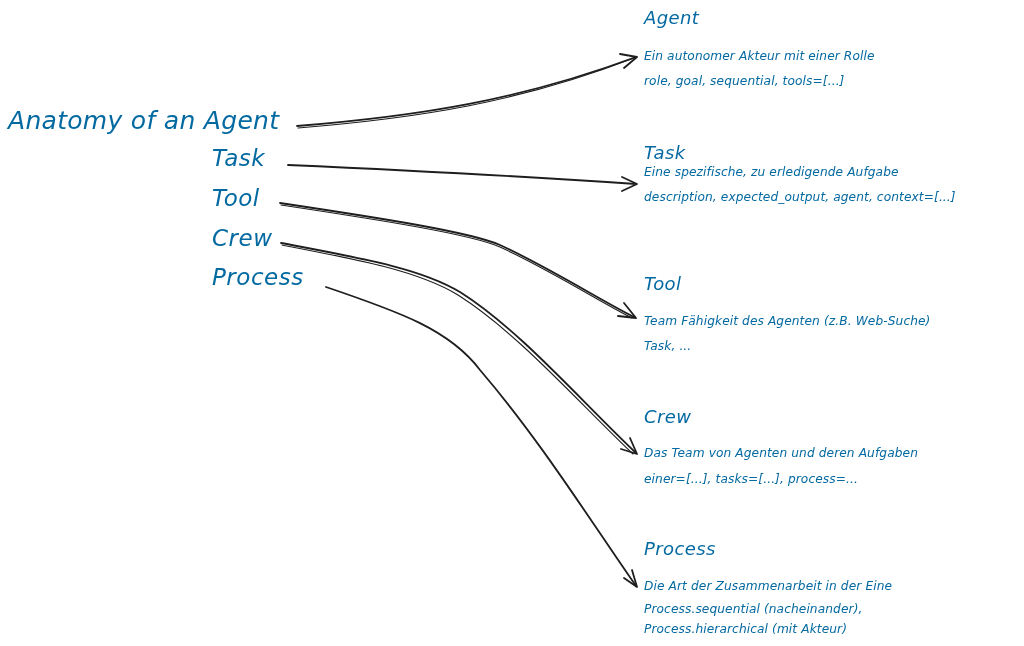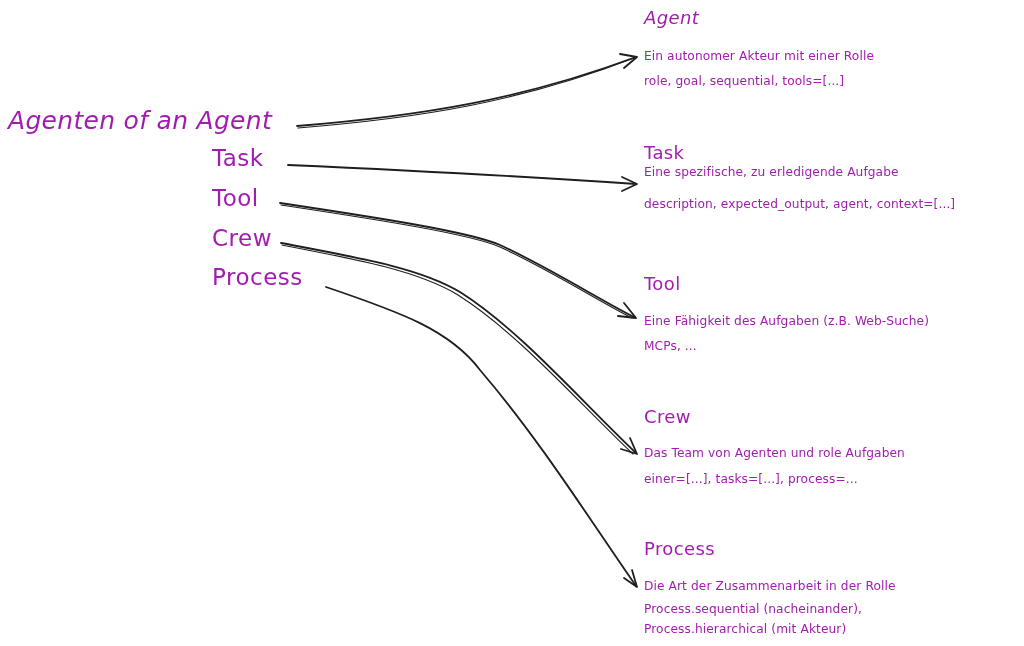--- a/index.html
+++ b/index.html
@@ -1,18 +1,18 @@
 <!DOCTYPE html>
 <html><head>
   <meta charset="utf-8">
   <style>
     html, body { margin: 0; padding: 0; background: #ffffff; }
     body { width: 1024px; height: 646px; position: relative; overflow: hidden; color: #1e1e1e; }
-    .hand { font-family: "DejaVu Sans", sans-serif; }
-    .txt { position: absolute; white-space: nowrap; color: #a21caf; }
+    .hand { font-family: "DejaVu Sans", sans-serif; font-style: italic; }
+    .txt { position: absolute; white-space: nowrap; color: #0369a1; }
     .root { left: 8px; top: 106px; font-size: 25px; letter-spacing: 0.3px; font-style: italic; }
     .branch { left: 212px; font-size: 23px; letter-spacing: 0.5px; }
     .title { left: 644px; font-size: 18px; letter-spacing: 0.4px; }
     .desc { left: 644px; font-size: 12.2px; line-height: 22px; letter-spacing: 0.1px; }
     .desc.tight { line-height: 20px; text-align: right; }
     svg#arrows { position: absolute; left: 0; top: 0; }
     svg#arrows path { fill: none; stroke: #1e1e1e; stroke-width: 1.8; stroke-linecap: round; stroke-linejoin: round; }
   </style>
 </head>
 <body>
@@ -41,48 +41,48 @@
     <path d="M282,245 C360,260 418,271 458,295 C518,333 578,402 633,454" style="stroke-width:1.1"></path>
     <path d="M630,438 L637,454 L621,449"></path>
   </g>
 
   <g>
     <path d="M326,287 C400,312 450,330 480,370 C540,440 590,520 636,586"></path>
     <path d="M632,570 L637,587 L624,578"></path>
   </g>
 </svg>
 
-<div class="txt hand root">Agenten of an Agent</div>
+<div class="txt hand root">Anatomy of an Agent</div>
 <div class="txt hand branch" style="top:145px">Task</div>
 <div class="txt hand branch" style="top:185px">Tool</div>
 <div class="txt hand branch" style="top:225px">Crew</div>
 <div class="txt hand branch" style="top:264px">Process</div>
 
 <div>
   <div class="txt hand title" style="top:7px; font-style:italic">Agent</div>
   <div class="txt hand desc" style="top:45px">Ein autonomer Akteur mit einer Rolle</div>
   <div class="txt hand desc" style="top:70px">role, goal, sequential, tools=[...]</div>
 </div>
 
 <div>
   <div class="txt hand title" style="top:142px">Task</div>
   <div class="txt hand desc" style="top:161px">Eine spezifische, zu erledigende Aufgabe</div>
-  <div class="txt hand desc" style="top:193px">description, expected_output, agent, context=[...]</div>
+  <div class="txt hand desc" style="top:186px">description, expected_output, agent, context=[...]</div>
 </div>
 
 <div>
   <div class="txt hand title" style="top:273px">Tool</div>
-  <div class="txt hand desc" style="top:310px">Eine Fähigkeit des Aufgaben (z.B. Web-Suche)</div>
-  <div class="txt hand desc" style="top:335px">MCPs, ...</div>
+  <div class="txt hand desc" style="top:310px">Team Fähigkeit des Agenten (z.B. Web-Suche)</div>
+  <div class="txt hand desc" style="top:335px">Task, ...</div>
 </div>
 
 <div>
   <div class="txt hand title" style="top:406px">Crew</div>
-  <div class="txt hand desc" style="top:442px">Das Team von Agenten und role Aufgaben</div>
+  <div class="txt hand desc" style="top:442px">Das Team von Agenten und deren Aufgaben</div>
   <div class="txt hand desc" style="top:468px">einer=[...], tasks=[...], process=...</div>
 </div>
 
 <div>
   <div class="txt hand title" style="top:538px">Process</div>
-  <div class="txt hand desc" style="top:575px">Die Art der Zusammenarbeit in der Rolle</div>
+  <div class="txt hand desc" style="top:575px">Die Art der Zusammenarbeit in der Eine</div>
   <div class="txt hand desc tight" style="top:599px">Process.sequential (nacheinander),</div>
   <div class="txt hand desc tight" style="top:619px">Process.hierarchical (mit Akteur)</div>
 </div>
 
 </body></html>

